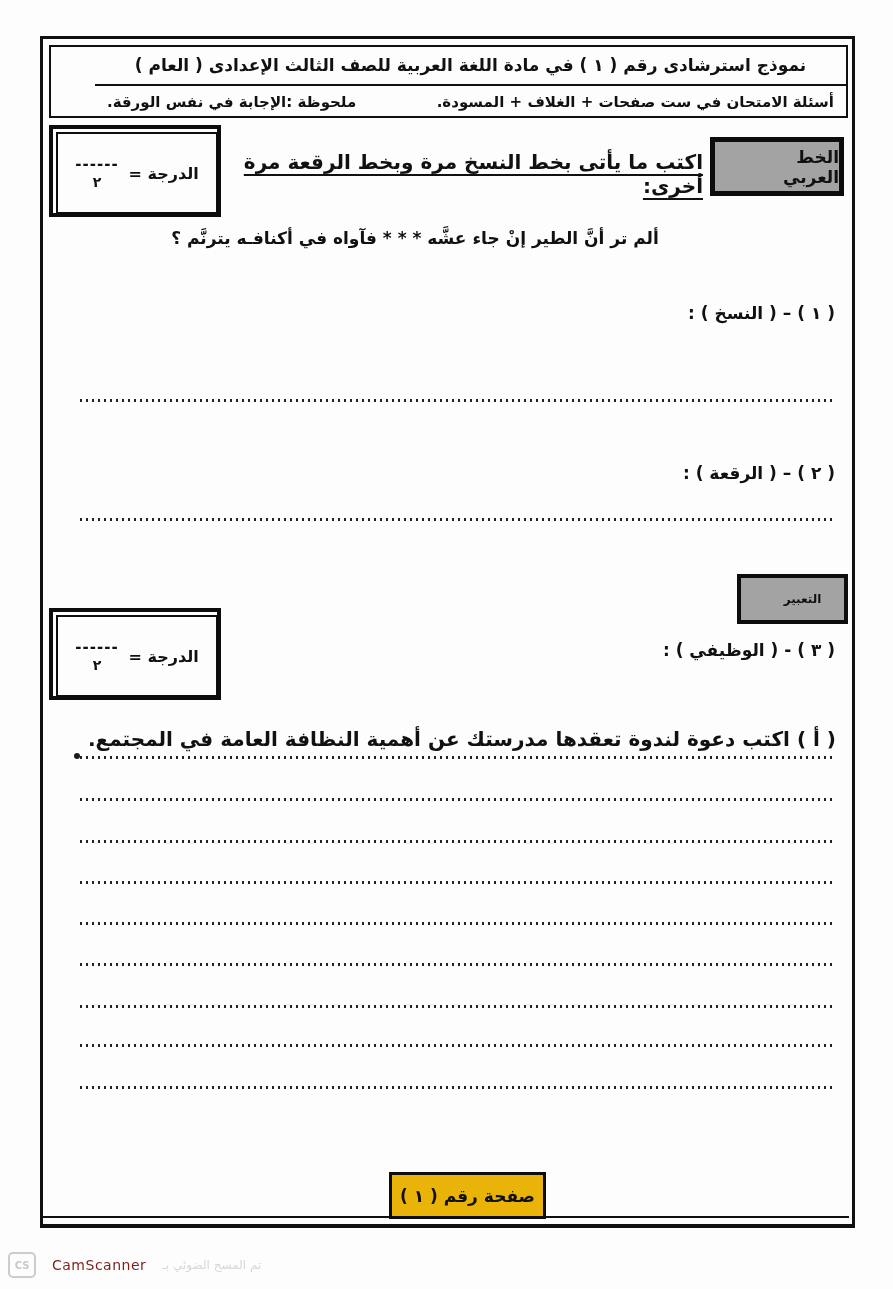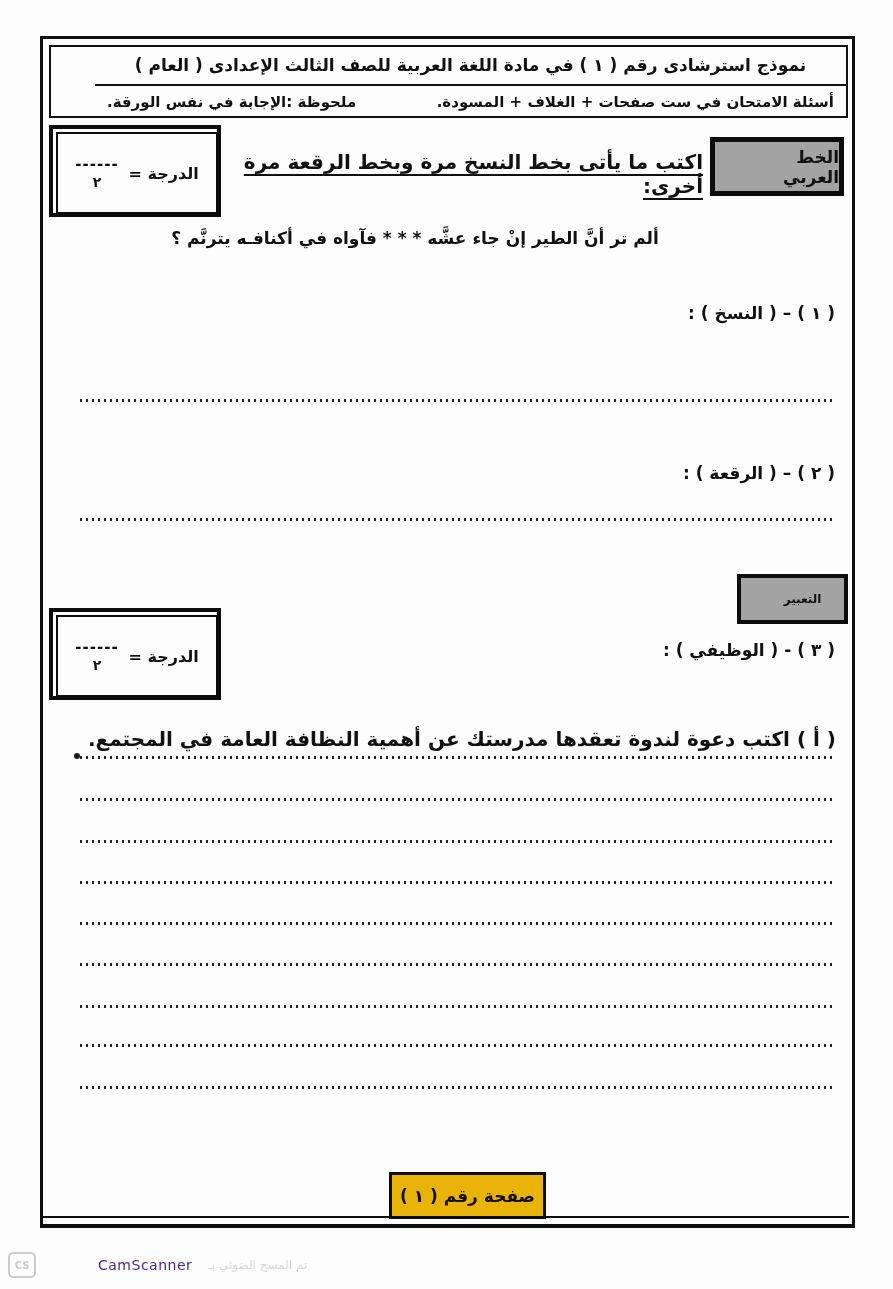--- a/index.html
+++ b/index.html
@@ -81,21 +81,21 @@
     font-size:17px;font-weight:700;direction:rtl;
   }
 
   
   .watermark{left:8px;top:1252px;display:flex;align-items:center;gap:16px;}
   .cs-badge{
     width:24px;height:22px;border:2px solid #cccccc;border-radius:5px;
     display:flex;align-items:center;justify-content:center;
     font-size:10px;font-weight:700;color:#c9c9c9;
   }
-  .cs-name{font-size:14px;color:#4c1d95;letter-spacing:.5px;margin-left:46px;}
+  .cs-name{font-size:14px;color:#7f1d1d;letter-spacing:.5px;}
   .cs-arabic{font-size:12px;color:#d8d8d8;direction:rtl;}
 </style>
 </head>
 <body>
 
 <div class="page">
 
   <div class="abs frame"></div>
   <div class="abs prebottom-line"></div>
 

